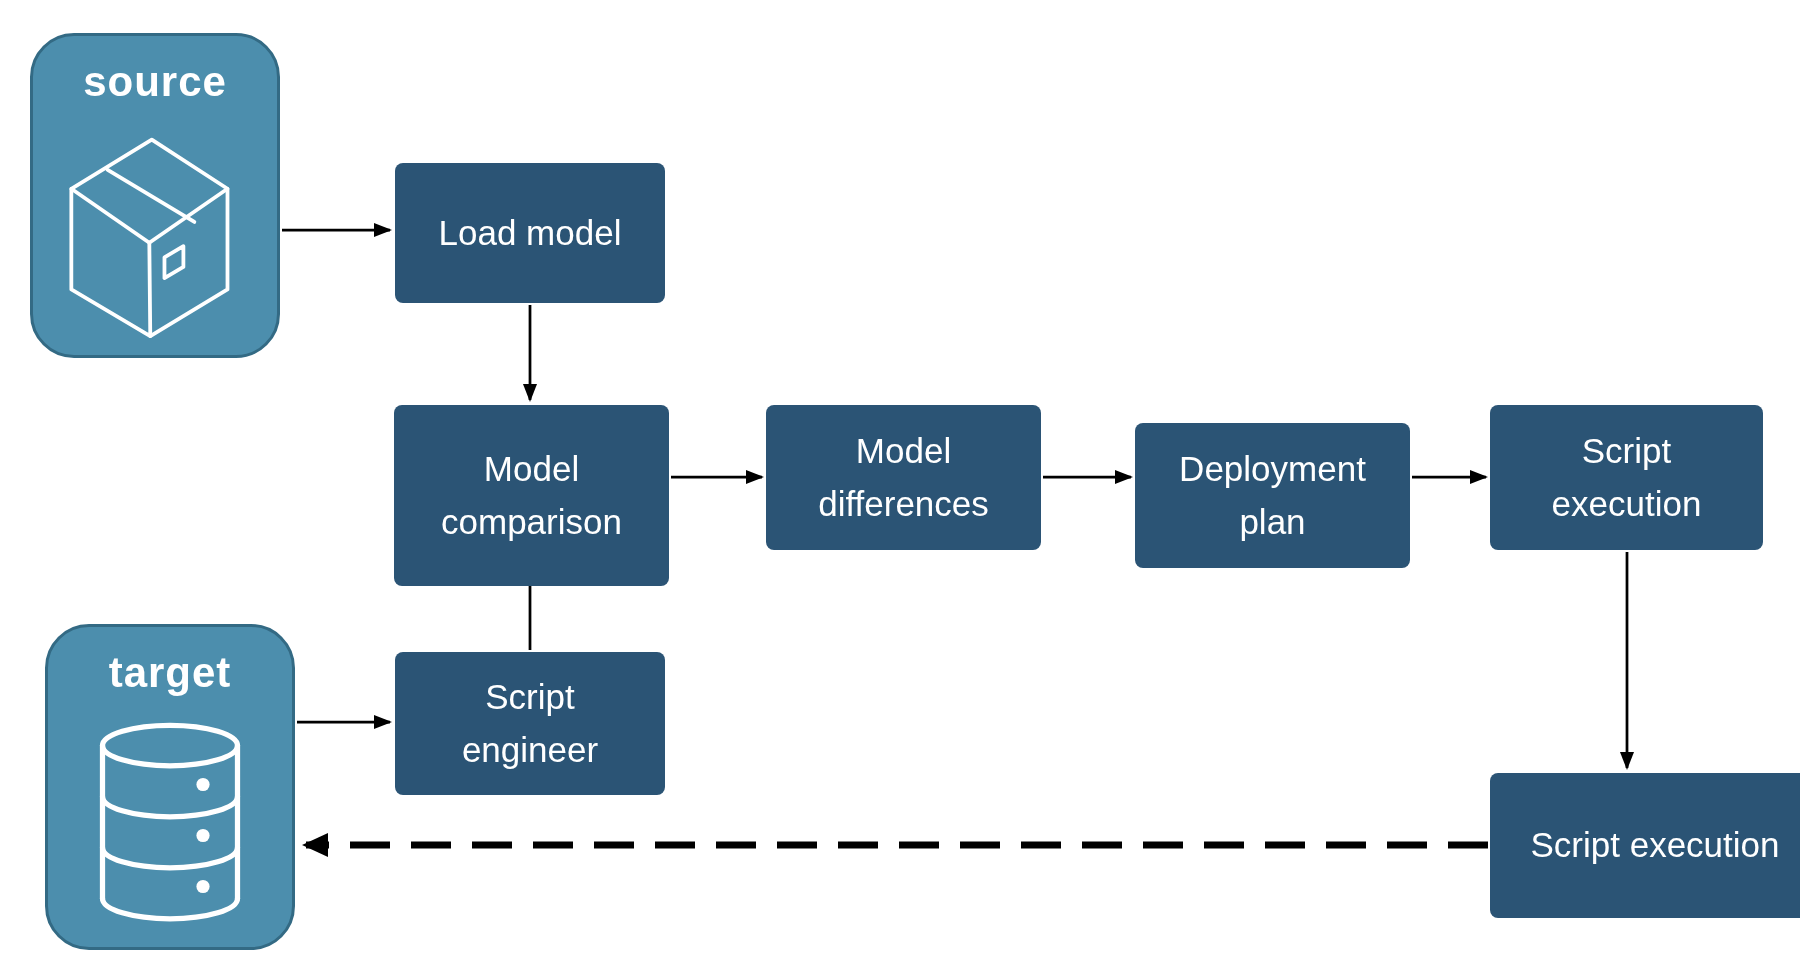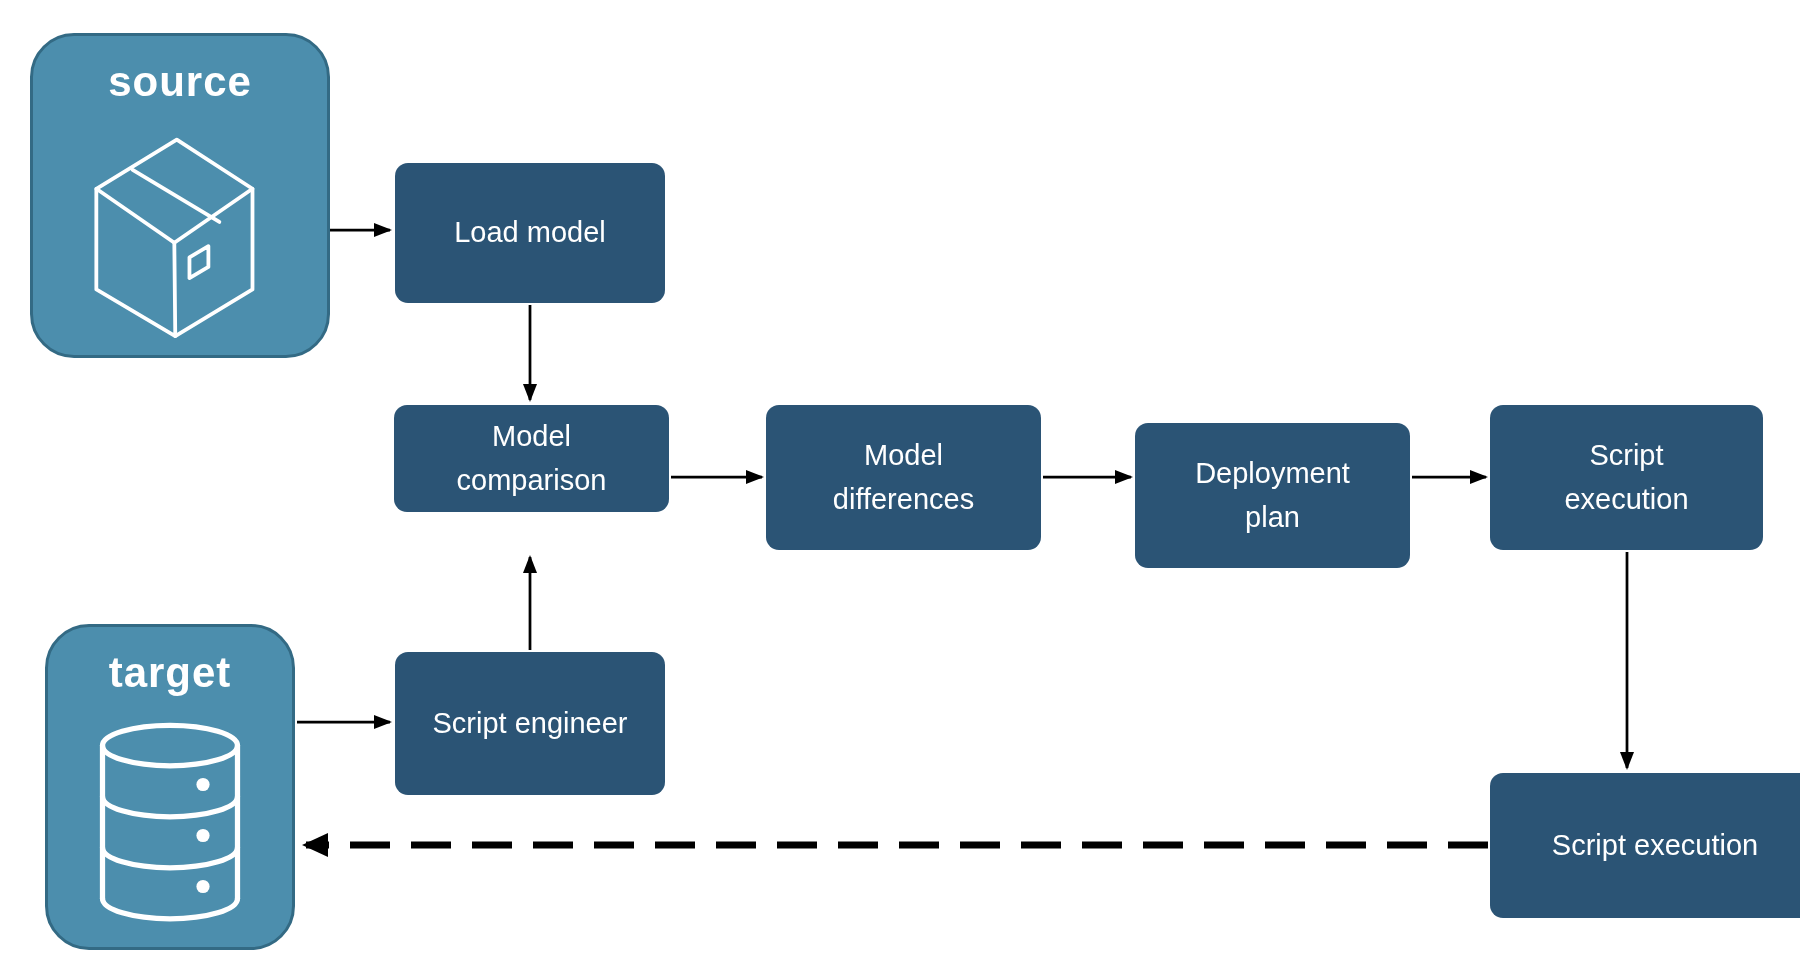--- a/index.html
+++ b/index.html
@@ -13,27 +13,27 @@
   }
   .arrow-layer {
     position: absolute;
     left: 0; top: 0;
     width: 1800px; height: 959px;
     pointer-events: none;
   }
   .step {
     position: absolute;
     background: #2b5475;
-    border-radius: 13px;
+    border-radius: 8px;
     color: #ffffff;
     display: flex;
     align-items: center;
     justify-content: center;
     text-align: center;
-    font-size: 29px;
+    font-size: 35px;
     line-height: 1.5;
     padding: 0 34px;
     box-sizing: border-box;
   }
   .endpoint {
     position: absolute;
     background: #4c8ead;
     border: 3px solid #336a84;
     border-radius: 44px;
     color: #ffffff;
@@ -43,24 +43,24 @@
     box-sizing: border-box;
   }
   .endpoint-label {
     font-size: 42px;
     font-weight: bold;
     margin-top: 22px;
     letter-spacing: 1px;
   }
   .endpoint-icon { display: block; }
 
-  #node-source            { left: 30px;   top: 33px;  width: 300px; height: 325px; }
+  #node-source            { left: 30px;   top: 33px;  width: 250px; height: 325px; }
   #node-target            { left: 45px;   top: 624px; width: 250px; height: 326px; }
   #node-load-model        { left: 395px;  top: 163px; width: 270px; height: 140px; }
-  #node-model-comparison  { left: 394px;  top: 405px; width: 275px; height: 107px; }
+  #node-model-comparison  { left: 394px;  top: 405px; width: 275px; height: 181px; }
   #node-model-differences { left: 766px;  top: 405px; width: 275px; height: 145px; }
   #node-deployment-plan   { left: 1135px; top: 423px; width: 275px; height: 145px; }
   #node-script-generation { left: 1490px; top: 405px; width: 273px; height: 145px; }
   #node-reverse-engineer  { left: 395px;  top: 652px; width: 270px; height: 143px; }
   #node-script-execution  { left: 1490px; top: 773px; width: 330px; height: 145px; }
 
   #node-source .endpoint-icon { width: 192px; height: 212px; margin-top: 26px; }
   #node-target .endpoint-icon { width: 150px; height: 205px; margin-top: 24px; }
 </style>
 </head>

